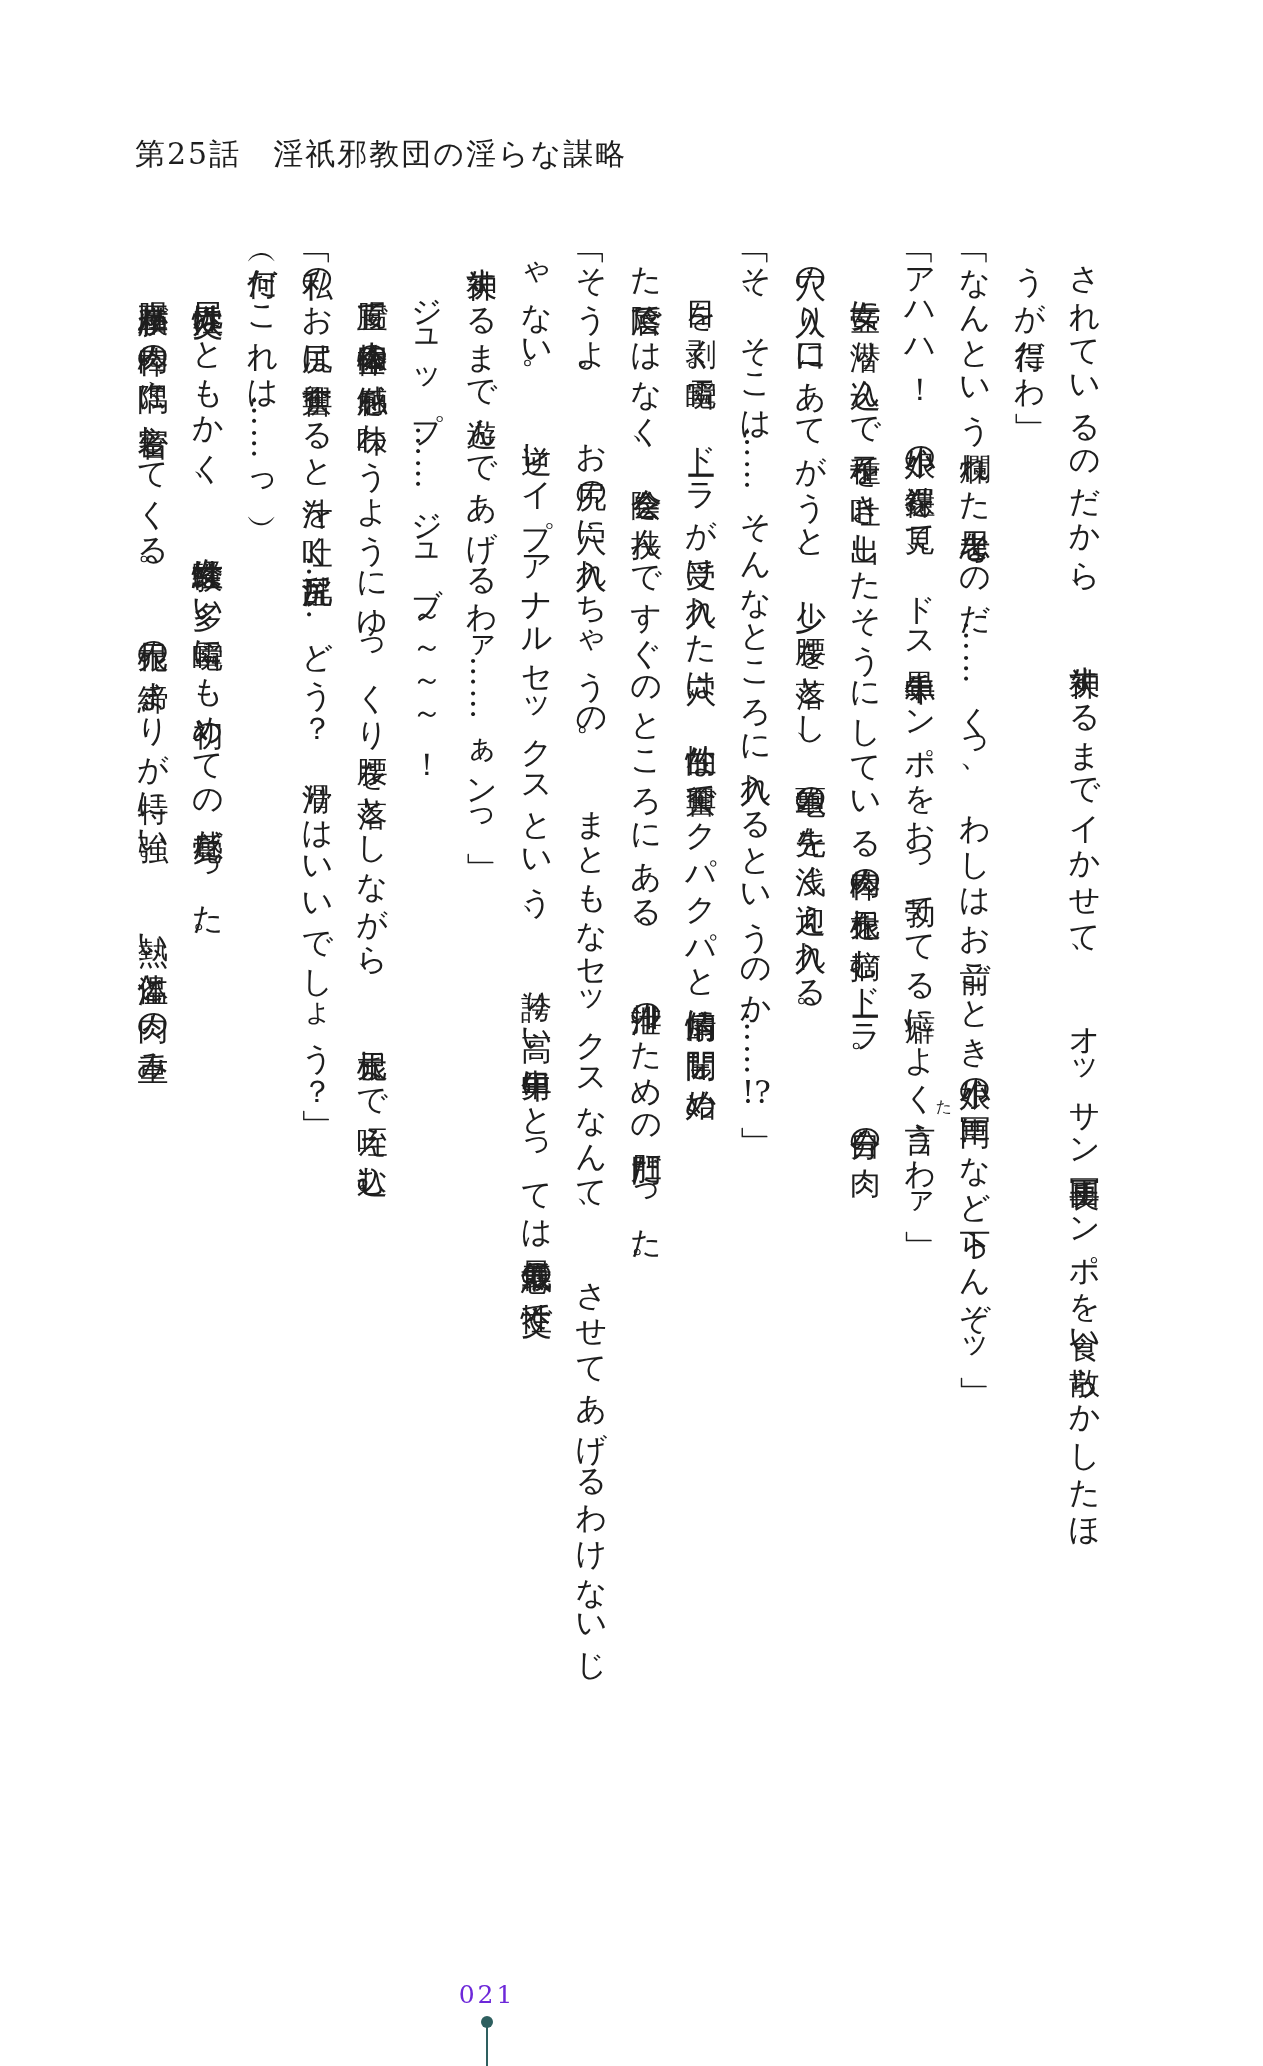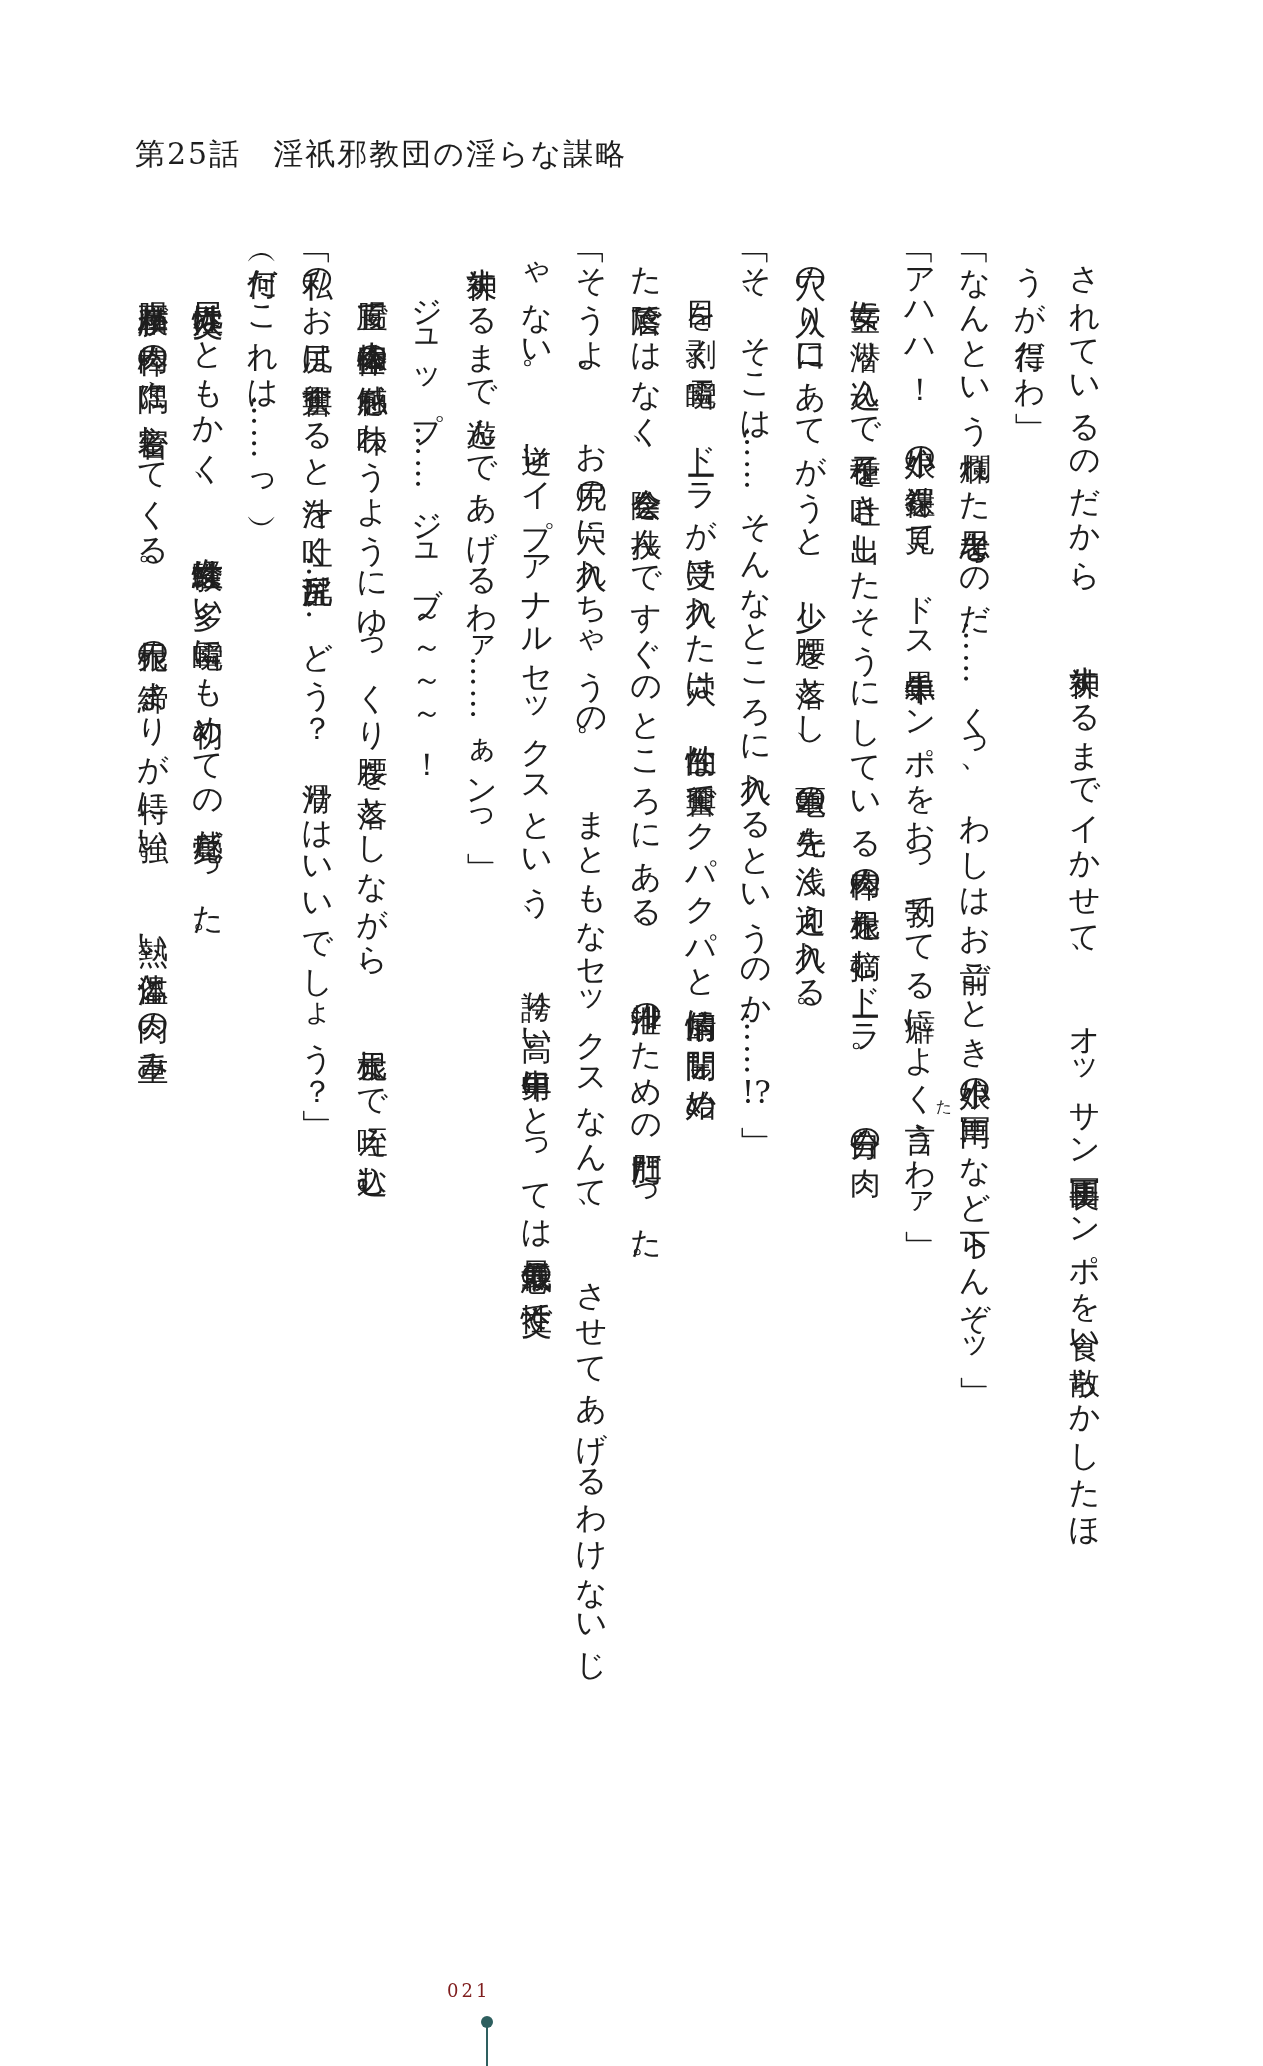--- a/index.html
+++ b/index.html
@@ -52,23 +52,24 @@
     font-size: 16px;
     writing-mode: vertical-rl;
     letter-spacing: 0;
     color: #1e1e1e;
   }
   .footer-num {
     position: absolute;
     left: 447px;
     top: 1980px;
     width: 80px;
-    font-size: 18px;
+    text-align: center;
+    font-size: 25px;
     letter-spacing: 3px;
-    color: #7f1d1d;
+    color: #6d28d9;
   }
   .footer-dot {
     position: absolute;
     left: 481px;
     top: 2016px;
     width: 12px;
     height: 12px;
     border-radius: 50%;
     background: #2e5f5f;
   }

